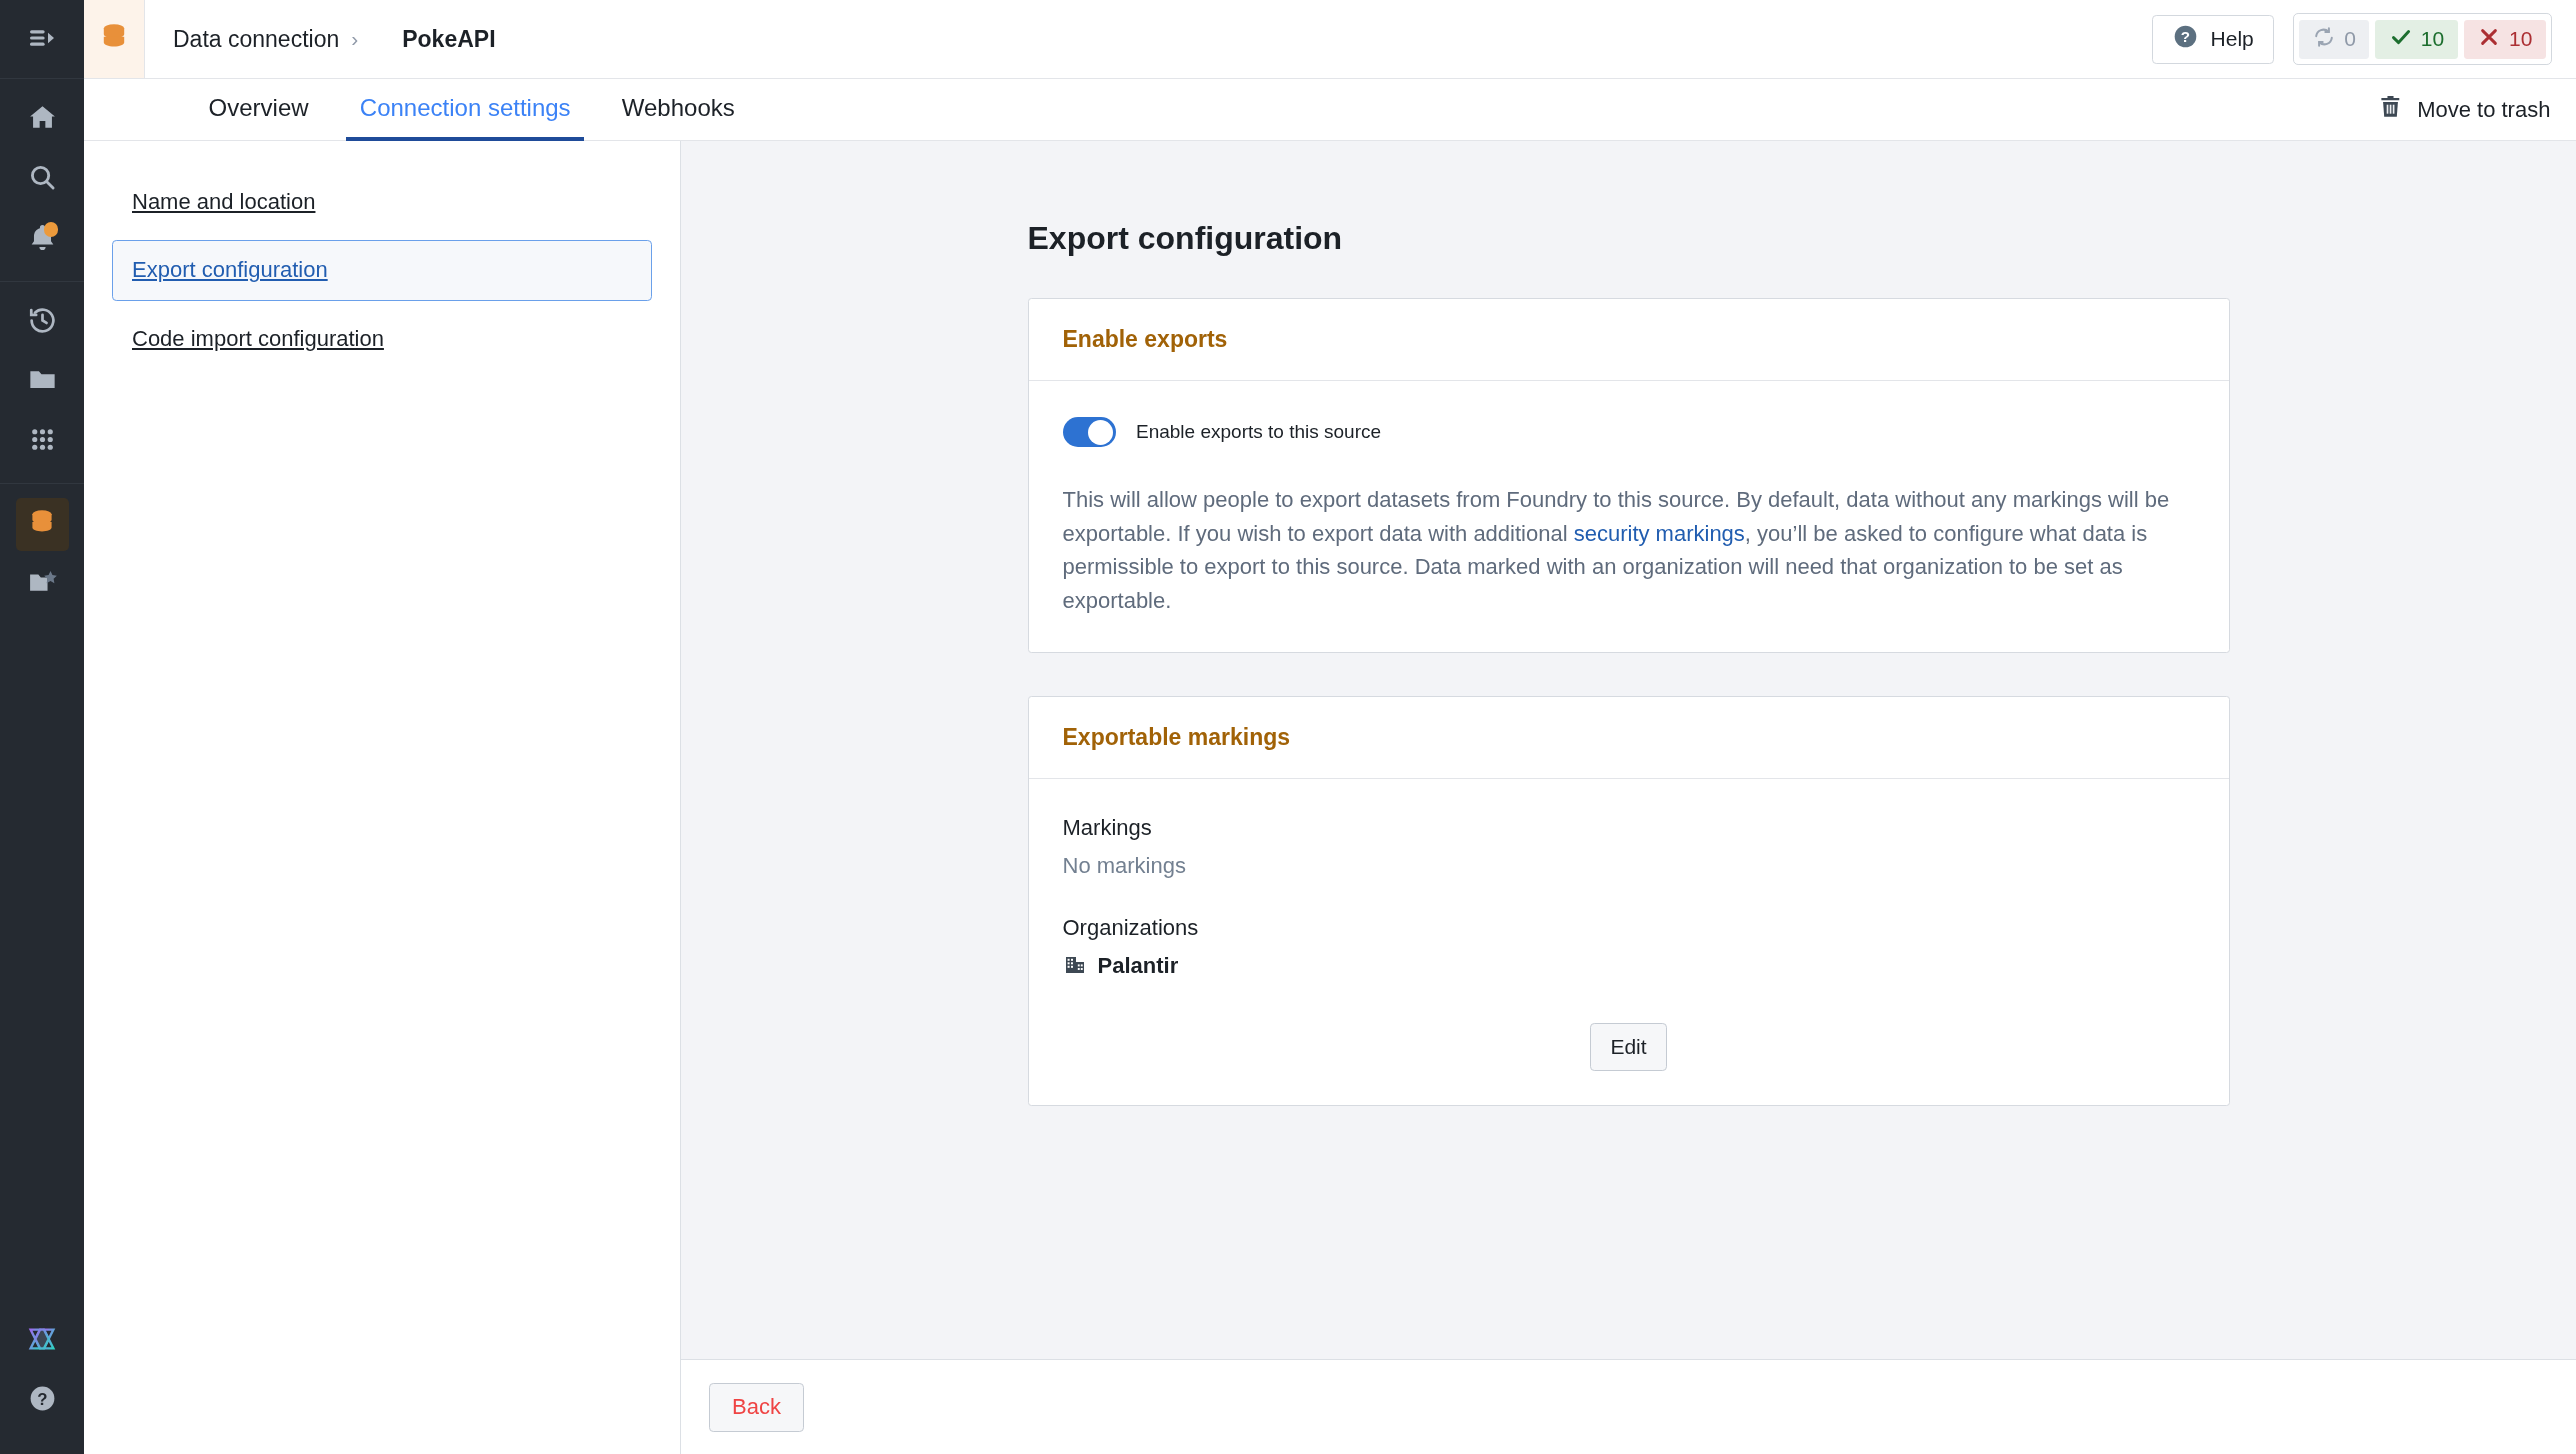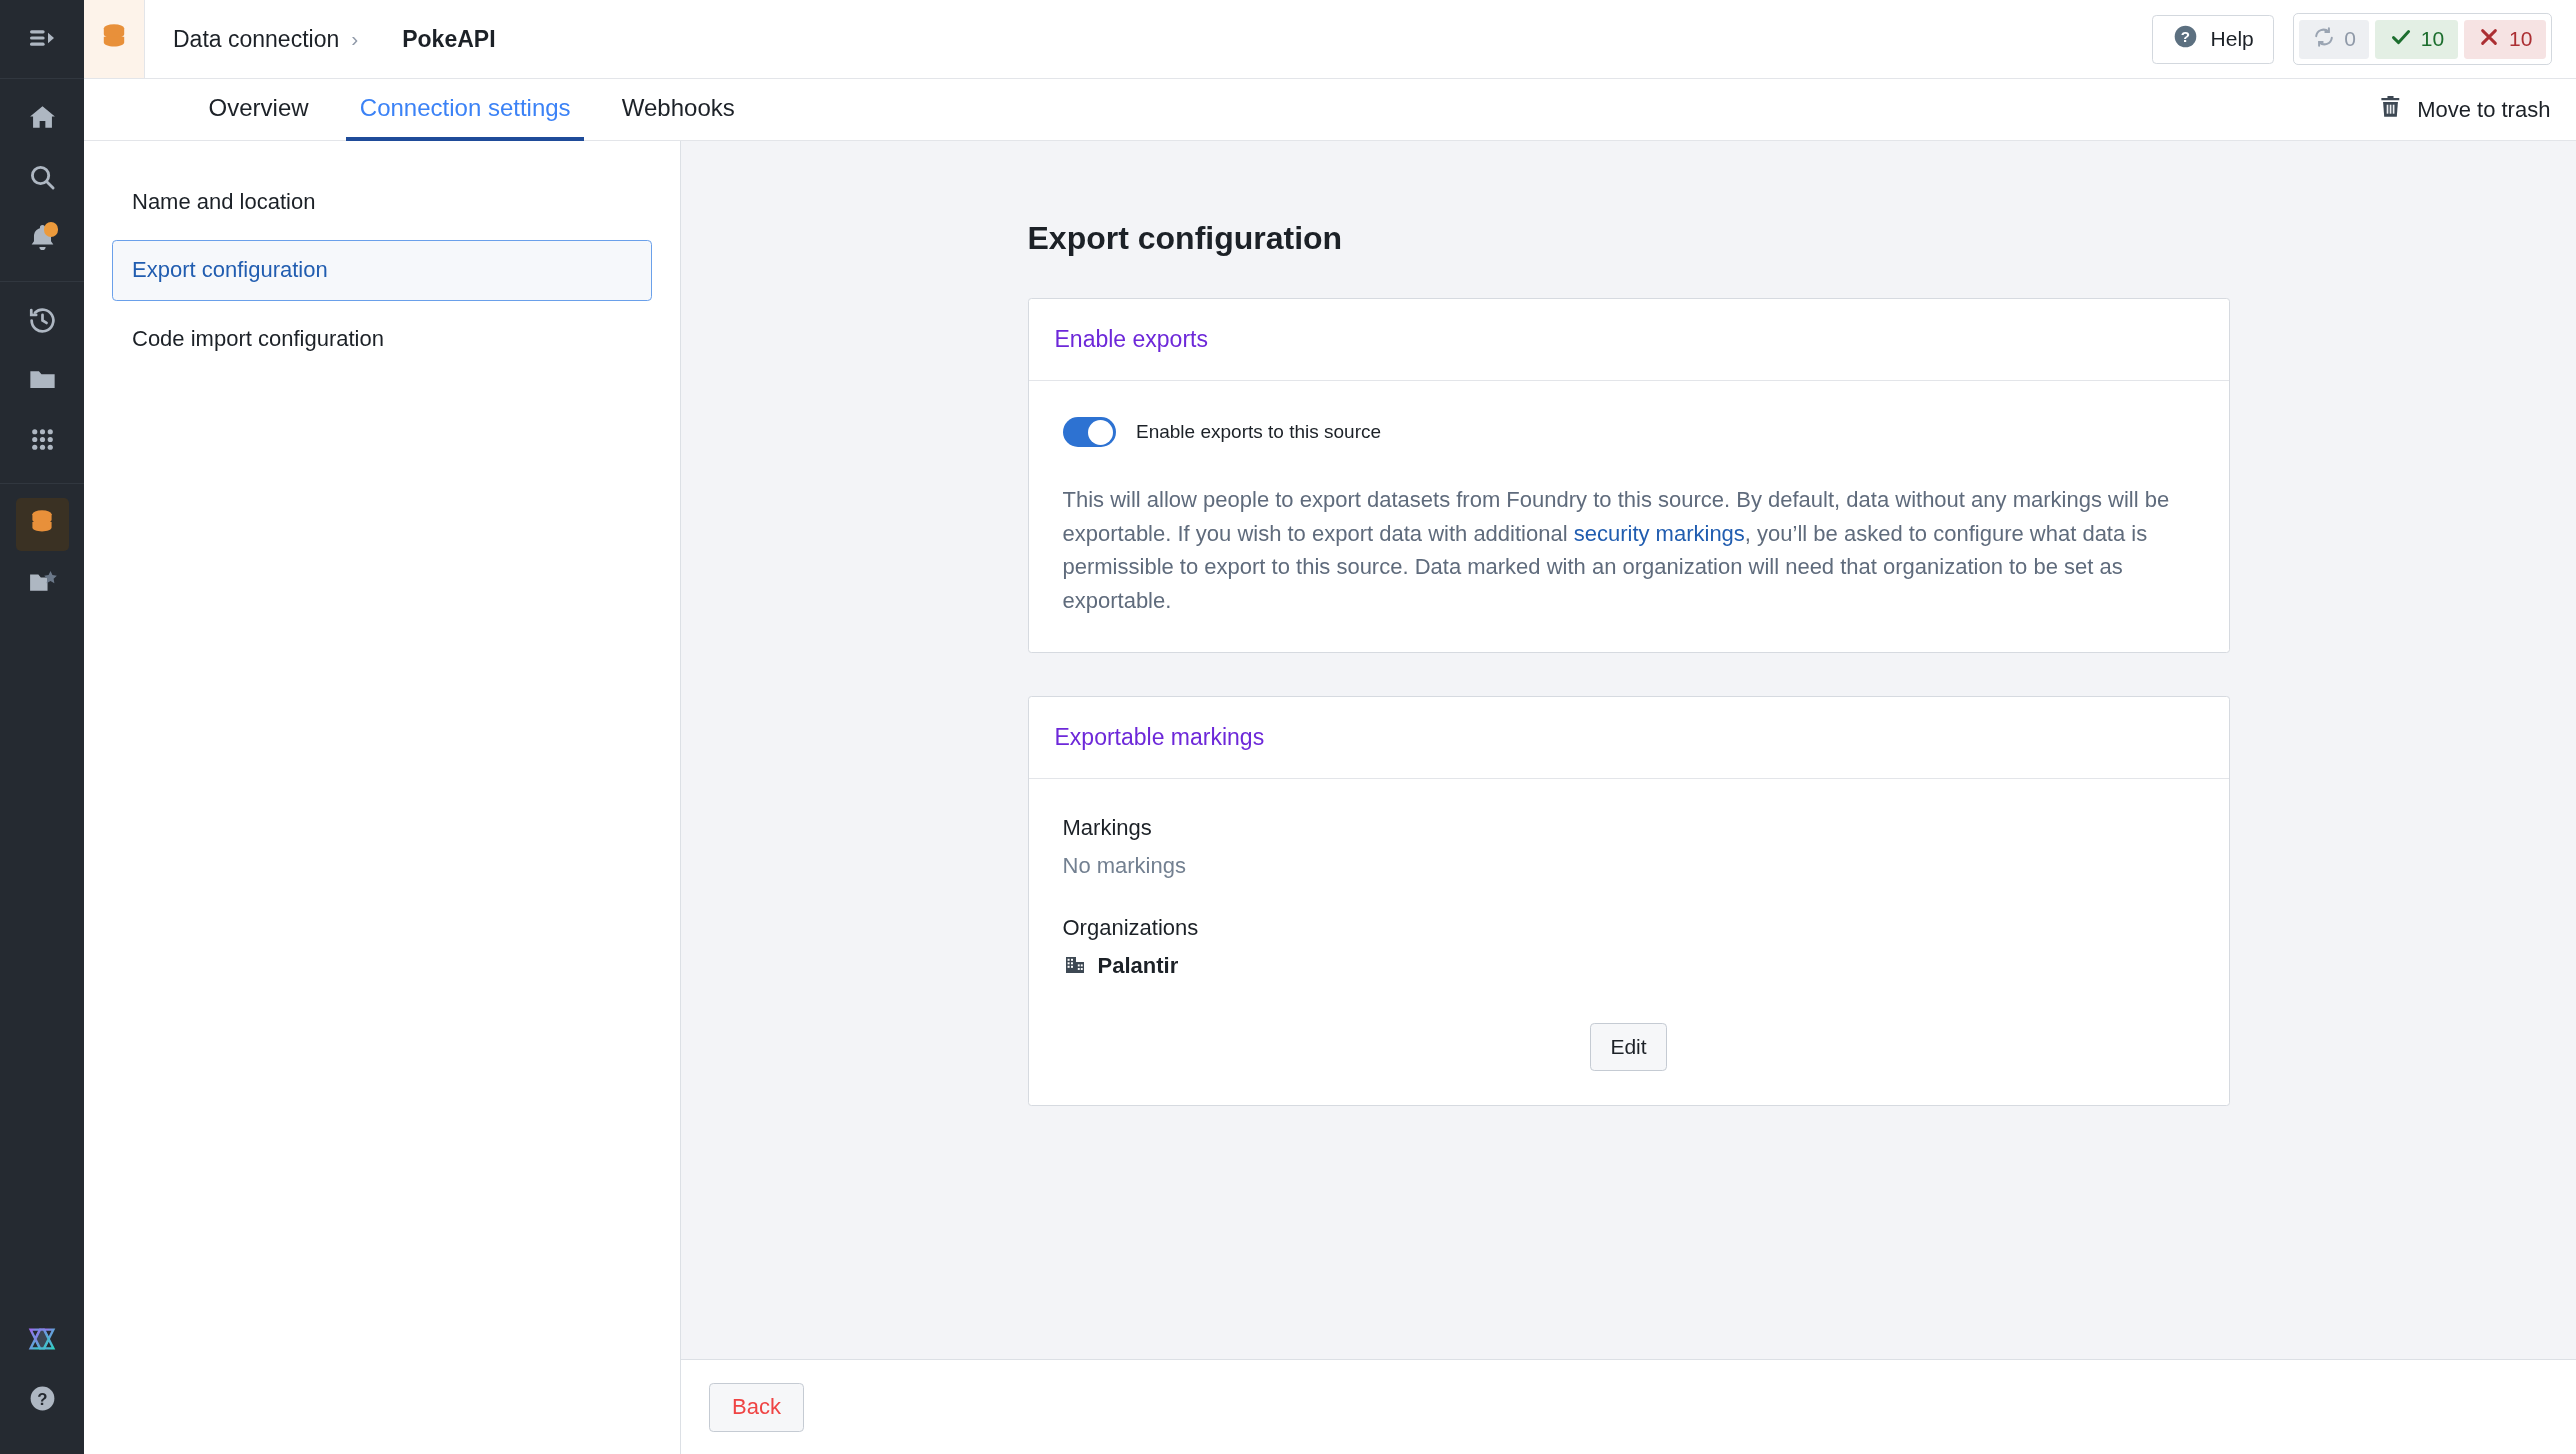--- a/index.html
+++ b/index.html
@@ -118,43 +118,43 @@
   .body-split { flex: 1 1 auto; display: flex; min-height: 0; }
   .navpane {
     width: 597px; flex: 0 0 597px;
     background: #ffffff; border-right: 0.9px solid #DCE0E5;
     padding: 30px 28px 0 28px;
   }
   .nav-item {
     height: 61px; display: flex; align-items: center;
     padding: 0 19px; border-radius: 4.3px;
     font-size: 22px; color: #1C2127;
-    border: 0.9px solid transparent; margin-bottom: 7.7px;
+    border: 0.9px solid transparent; margin-bottom: 7.7px; text-decoration: underline;
   }
   .nav-item.active {
     color: #215DB0; background: #F6F8FB; border-color: #6AA0EA;
   }
 
   .content-col { flex: 1 1 auto; display: flex; flex-direction: column; min-width: 0; }
   .content {
     flex: 1 1 auto; background: #F3F4F7; overflow: hidden;
     padding: 41px 0 0 0;
   }
   .content-inner { width: 1202px; margin: 0 auto; }
   .page-title {
     font-size: 32px; font-weight: bold; color: #1C2127;
     margin: 38px 0 41px 0;
   }
   .card {
     background: #ffffff; border: 0.9px solid #D6DAE0; border-radius: 3.4px;
     margin-bottom: 43px;
   }
   .card-header {
-    padding: 27px 26px; border-bottom: 0.9px solid #E3E5E9;
-    font-size: 23px; font-weight: normal; color: #6d28d9;
+    padding: 27px 34px; border-bottom: 0.9px solid #E3E5E9;
+    font-size: 23px; font-weight: bold; color: #a16207;
   }
   .card-body { padding: 36px 34px 34px 34px; }
 
   .toggle-row { display: flex; align-items: center; gap: 20.5px; }
   .switch {
     width: 53px; height: 30px; border-radius: 15.3px;
     background: #2D72D2; position: relative; flex: 0 0 53px;
   }
   .switch .knob {
     position: absolute; top: 2.6px; right: 2.6px;

